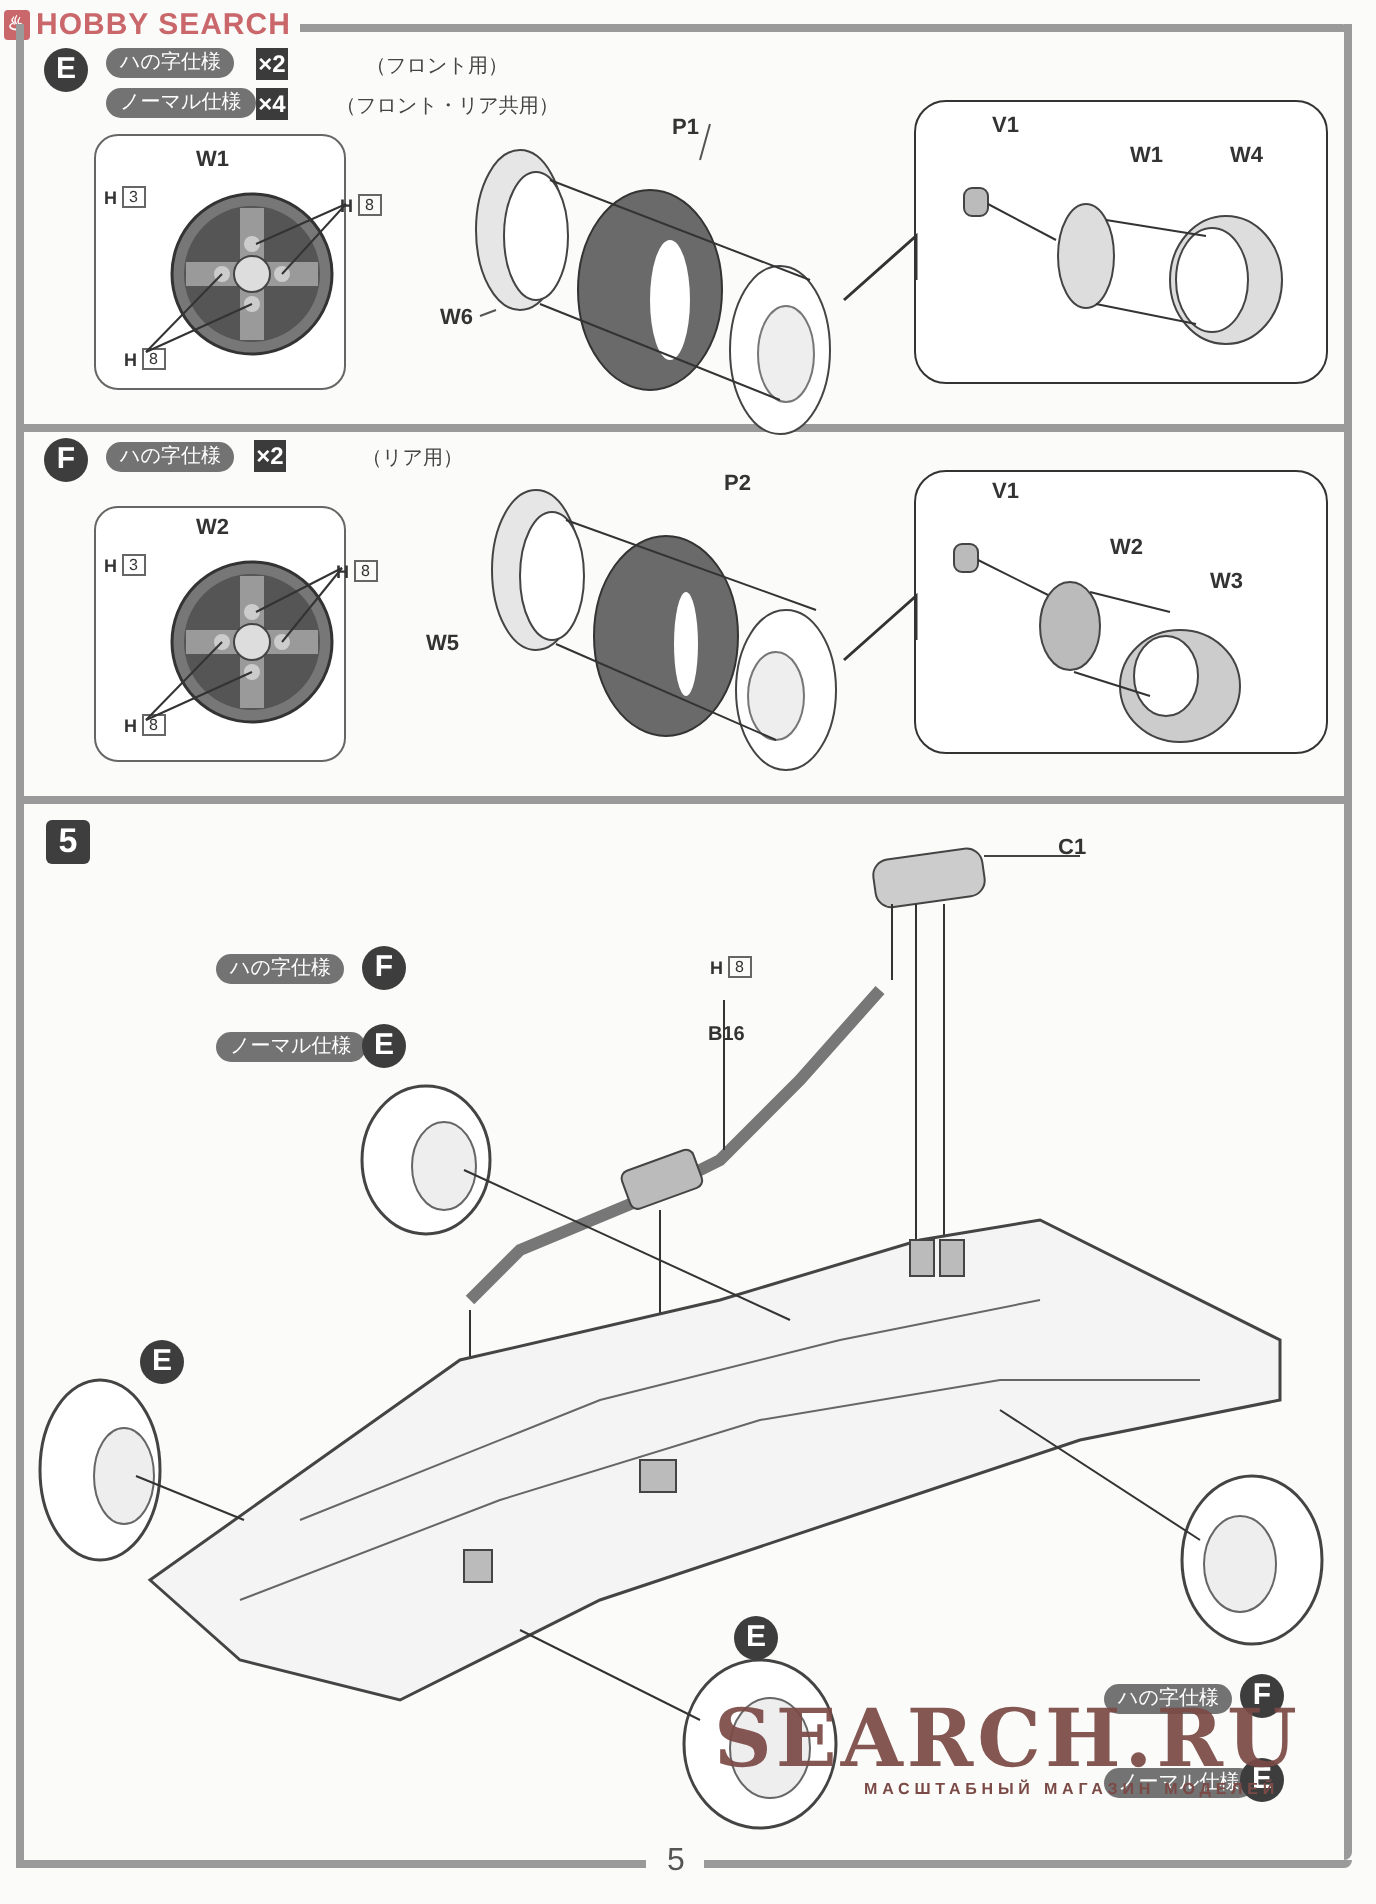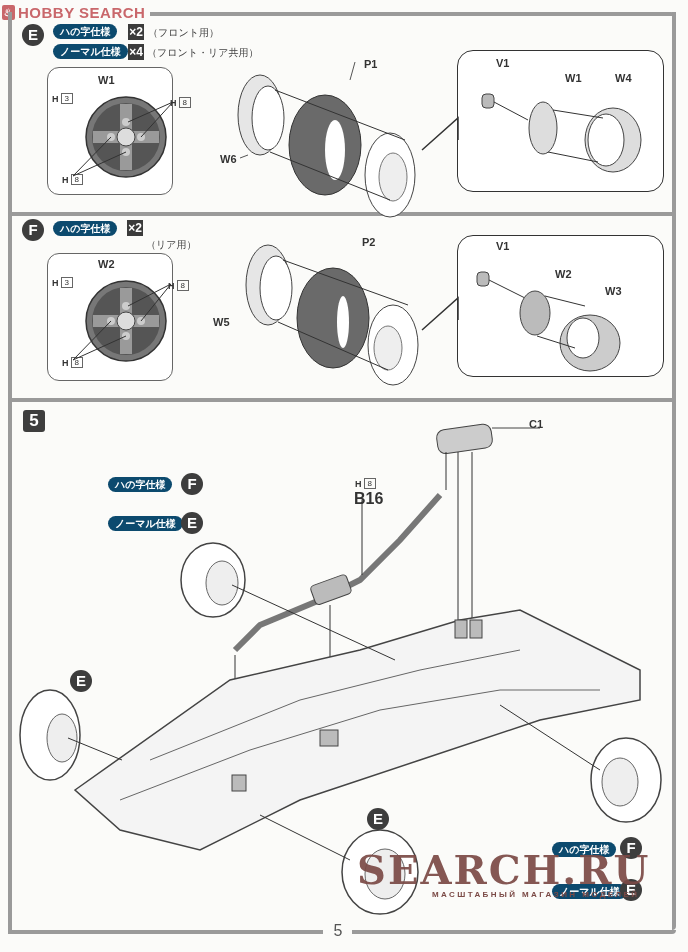--- a/index.html
+++ b/index.html
@@ -8,23 +8,23 @@
   .logo{left:2px;top:2px;height:20px;display:flex;align-items:center;gap:3px;font-weight:bold;font-size:15px;color:#c9676b;letter-spacing:0.5px;}
   .logo-mark{width:13px;height:15px;background:#c9676b;border-radius:2px;color:#fff;font-size:10px;line-height:15px;text-align:center;}
   .frame-top{left:150px;top:12px;width:525px;height:4px;background:#9a9a9a;border-radius:0 6px 0 0;}
   .frame-left{left:8px;top:12px;width:4px;height:918px;background:#9a9a9a;}
   .frame-right{left:672px;top:12px;width:4px;height:918px;background:#9a9a9a;border-radius:0 0 6px 0;}
   .frame-bottom-a{left:8px;top:930px;width:315px;height:4px;background:#9a9a9a;}
   .frame-bottom-b{left:352px;top:930px;width:324px;height:4px;background:#9a9a9a;border-radius:0 0 6px 0;}
   .divider{left:12px;width:660px;height:4px;background:#9a9a9a;}
   .page-num{left:326px;top:922px;width:24px;text-align:center;font-size:16px;color:#555;}
   .circle-letter{width:22px;height:22px;border-radius:50%;background:#3d3d3d;color:#fff;font-weight:bold;font-size:15px;text-align:center;line-height:22px;}
-  .pill{height:15px;padding:0 7px;border-radius:8px;background:#0c4a6e;color:#fff;font-size:10px;line-height:15px;font-weight:bold;white-space:nowrap;}
+  .pill{height:15px;padding:0 7px;border-radius:8px;background:#737373;color:#fff;font-size:10px;line-height:15px;font-weight:normal;white-space:nowrap;}
   .qty{width:16px;height:16px;background:#3b3b3b;color:#fff;font-weight:bold;font-size:12px;line-height:16px;text-align:center;}
-  .note{font-size:10px;color:#444;white-space:nowrap;}
+  .note{font-size:10px;color:#444;white-space:nowrap;margin-left:35px;}
   .step-box{width:22px;height:22px;border-radius:3px;background:#3e3e3e;color:#fff;font-weight:bold;font-size:17px;line-height:22px;text-align:center;}
   .label{font-size:11px;font-weight:bold;color:#333;}
   .hbox{font-size:9px;font-weight:bold;color:#333;display:flex;align-items:center;gap:2px;}
   .hbox span.b{display:inline-block;border:1px solid #666;padding:0 3px;font-size:8px;line-height:9px;font-weight:normal;}
   .wheel-panel{border:1.5px solid #666;border-radius:12px;background:#fff;}
   .detail-panel{border:1.5px solid #333;border-radius:16px;background:#fff;}
   .watermark{left:357px;top:846px;font-family:"DejaVu Serif",serif;font-size:40px;font-weight:bold;color:#7b4a46;letter-spacing:2px;opacity:0.92;}
   .watermark-sub{left:432px;top:890px;font-size:8px;letter-spacing:2.4px;color:#7b4a46;font-weight:bold;}
   svg{position:absolute;overflow:visible;}
 </style>
@@ -42,21 +42,21 @@
 <div class="abs frame-bottom-b"></div>
 <div class="abs divider" style="top:212px"></div>
 <div class="abs divider" style="top:398px"></div>
 
 <div class="abs circle-letter" style="left:22px;top:24px">E</div>
 <div class="abs pill" style="left:53px;top:24px">ハの字仕様</div>
 <div class="abs qty" style="left:128px;top:24px">×2</div>
 <div class="abs note" style="left:148px;top:26px">（フロント用）</div>
 <div class="abs pill" style="left:53px;top:44px">ノーマル仕様</div>
 <div class="abs qty" style="left:128px;top:44px">×4</div>
-<div class="abs note" style="left:147px;top:46px">（フロント・リア共用）</div>
+<div class="abs note" style="left:133px;top:46px">（フロント・リア共用）</div>
 
 <div class="abs wheel-panel" style="left:47px;top:67px;width:124px;height:126px"></div>
 <div class="abs label" style="left:98px;top:74px">W1</div>
 <div class="abs hbox" style="left:52px;top:93px">
     <span>H</span>
     <span class="b">3</span>
   </div>
 <div class="abs hbox" style="left:170px;top:97px">
     <span>H</span>
     <span class="b">8</span>
@@ -74,21 +74,21 @@
   <circle cx="43" cy="28" r="4" fill="#ccc"></circle>
     <circle cx="43" cy="58" r="4" fill="#ccc"></circle>
   <circle cx="28" cy="43" r="4" fill="#ccc"></circle>
     <circle cx="58" cy="43" r="4" fill="#ccc"></circle>
   <line x1="45" y1="28" x2="90" y2="8" stroke="#333"></line>
     <line x1="58" y1="43" x2="90" y2="8" stroke="#333"></line>
   <line x1="28" y1="43" x2="-10" y2="82" stroke="#333"></line>
     <line x1="43" y1="58" x2="-10" y2="82" stroke="#333"></line>
 </svg>
 
-<div class="abs label" style="left:364px;top:58px">P1</div>
+<div class="abs label" style="left:336px;top:58px">P1</div>
 <div class="abs label" style="left:220px;top:153px">W6</div>
 <svg style="left:230px;top:70px" width="200" height="130">
   <ellipse cx="30" cy="45" rx="22" ry="40" fill="#e6e6e6" stroke="#444"></ellipse>
   <ellipse cx="38" cy="48" rx="16" ry="32" fill="#fff" stroke="#444"></ellipse>
   <ellipse cx="95" cy="75" rx="36" ry="50" fill="#6a6a6a" stroke="#333"></ellipse>
   <ellipse cx="105" cy="80" rx="10" ry="30" fill="#fff"></ellipse>
   <ellipse cx="160" cy="105" rx="25" ry="42" fill="#fff" stroke="#444"></ellipse>
   <ellipse cx="163" cy="107" rx="14" ry="24" fill="#eee" stroke="#777"></ellipse>
   <line x1="45" y1="20" x2="175" y2="70" stroke="#333"></line>
   <line x1="40" y1="82" x2="160" y2="130" stroke="#333"></line>
@@ -109,21 +109,21 @@
   <ellipse cx="65" cy="38" rx="14" ry="26" fill="#ddd" stroke="#444"></ellipse>
   <ellipse cx="135" cy="50" rx="28" ry="32" fill="#ddd" stroke="#444"></ellipse>
   <ellipse cx="128" cy="50" rx="18" ry="26" fill="#fff" stroke="#444"></ellipse>
   <line x1="75" y1="20" x2="125" y2="28" stroke="#333"></line>
   <line x1="70" y1="62" x2="120" y2="72" stroke="#333"></line>
 </svg>
 
 <div class="abs circle-letter" style="left:22px;top:219px">F</div>
 <div class="abs pill" style="left:53px;top:221px">ハの字仕様</div>
 <div class="abs qty" style="left:127px;top:220px">×2</div>
-<div class="abs note" style="left:146px;top:238px">（リア用）</div>
+<div class="abs note" style="left:146px;top:222px">（リア用）</div>
 
 <div class="abs wheel-panel" style="left:47px;top:253px;width:124px;height:126px"></div>
 <div class="abs label" style="left:98px;top:258px">W2</div>
 <div class="abs hbox" style="left:52px;top:277px">
     <span>H</span>
     <span class="b">3</span>
   </div>
 <div class="abs hbox" style="left:168px;top:280px">
     <span>H</span>
     <span class="b">8</span>
@@ -182,21 +182,21 @@
 <div class="abs pill" style="left:108px;top:477px">ハの字仕様</div>
 <div class="abs circle-letter" style="left:181px;top:473px">F</div>
 <div class="abs pill" style="left:108px;top:516px">ノーマル仕様</div>
 <div class="abs circle-letter" style="left:181px;top:512px">E</div>
 
 <div class="abs label" style="left:529px;top:418px">C1</div>
 <div class="abs hbox" style="left:355px;top:478px">
     <span>H</span>
     <span class="b">8</span>
   </div>
-<div class="abs label" style="left:354px;top:490px;font-size:16px">B16</div>
+<div class="abs label" style="left:354px;top:512px;font-size:10px">B16</div>
 
 <svg style="left:0;top:0" width="688" height="952">
 
   <rect x="437" y="427" width="55" height="24" rx="8" fill="#ccc" stroke="#444" transform="rotate(-8 464 439)"></rect>
   <line x1="492" y1="428" x2="540" y2="428" stroke="#444"></line>
   <line x1="446" y1="452" x2="446" y2="490" stroke="#333"></line>
   <line x1="458" y1="452" x2="458" y2="620" stroke="#333"></line>
   <line x1="472" y1="452" x2="472" y2="620" stroke="#333"></line>
 
   <path d="M440 495 L400 540 L360 580 L320 600 L260 625 L235 650" fill="none" stroke="#777" stroke-width="6"></path>

